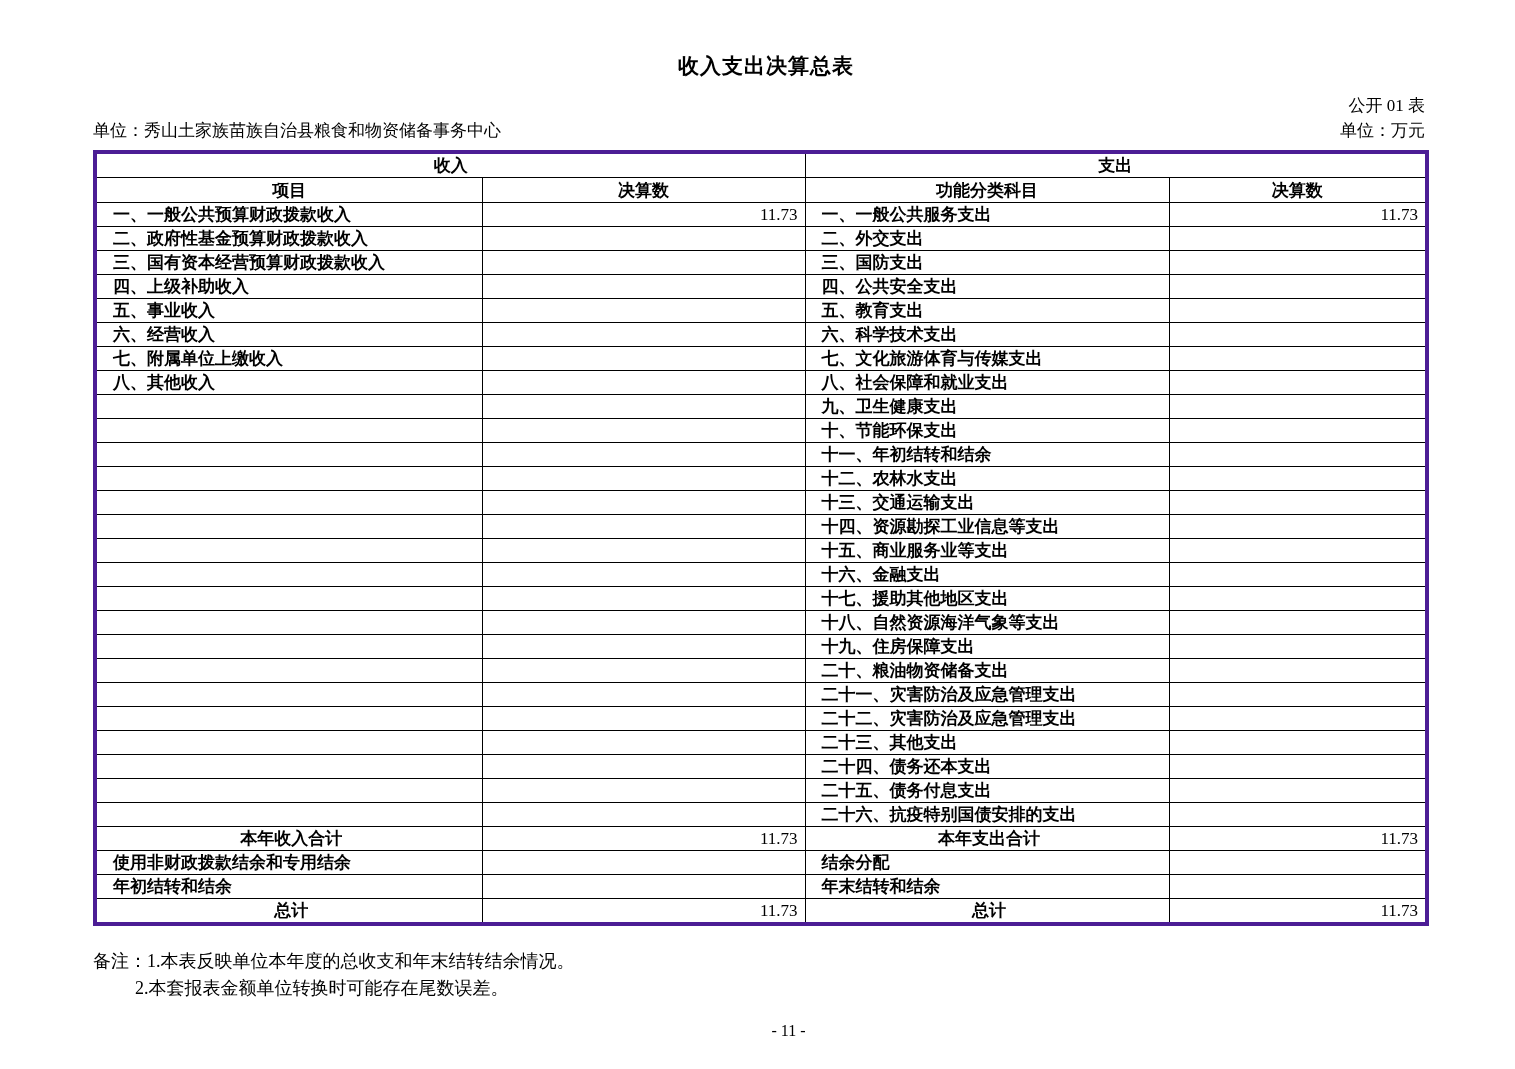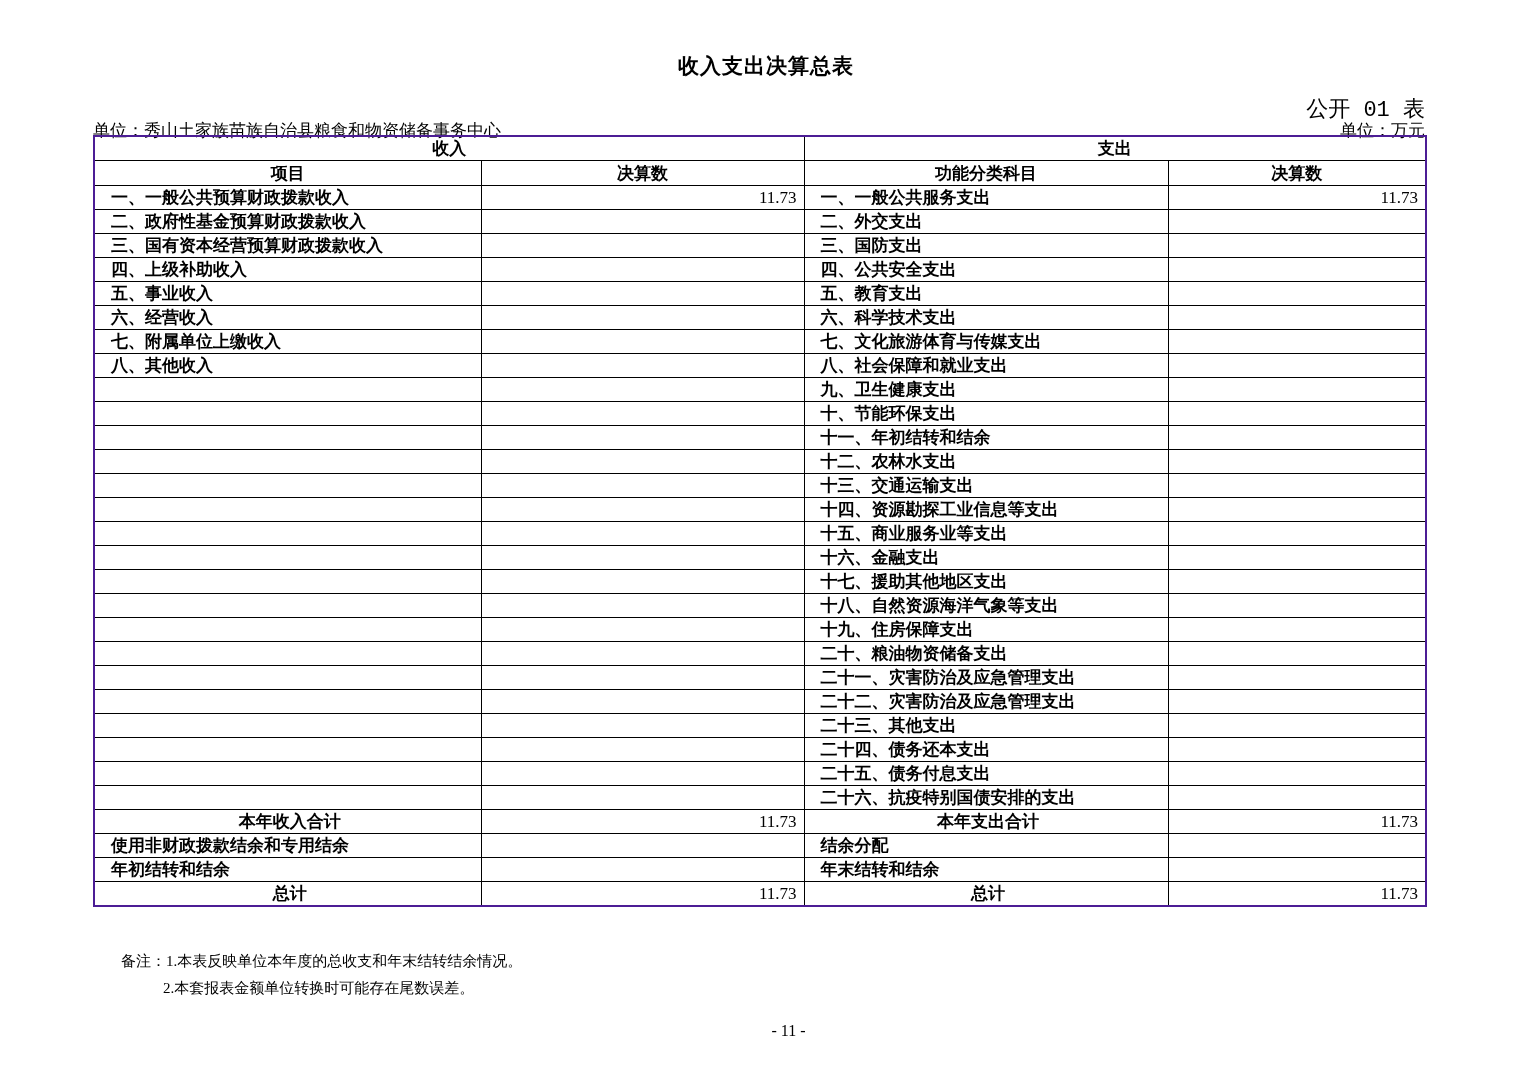--- a/index.html
+++ b/index.html
@@ -6,44 +6,44 @@
   html, body { background:#ffffff; }
   body {
     width:1515px; height:1069px; position:relative;
     font-family:"Liberation Serif","DejaVu Serif",serif;
     color:#000;
   }
   .doc-title {
     position:absolute; top:52px; left:0; width:100%;
     text-align:center; font-size:21px; font-weight:bold; letter-spacing:1px;padding-left:17px;
   }
-  .table-code { position:absolute; top:94px; right:90px; font-size:22px;font-family:Liberation Mono, monospace; }
+  .table-code { position:absolute; top:94px; right:90px; font-size:17px; }
   .unit-name  { position:absolute; top:119px; left:93px; font-size:17px; }
   .unit-money { position:absolute; top:119px; right:90px; font-size:17px; }
 
   table.budget {
-    position:absolute; top:135px; left:93px; width:1332px;
+    position:absolute; top:150px; left:93px; width:1332px;
     border-collapse:collapse; table-layout:fixed;
-    border:2px solid #4c1d95;
+    border:4px solid #4c1d95;
   }
   table.budget th, table.budget td {
     border:1px solid #000; font-size:17px;
     overflow:hidden; white-space:nowrap; vertical-align:middle;
   }
   table.budget thead tr.sec  { height:23px; }
   table.budget thead tr.cols { height:25px; }
   table.budget tbody tr      { height:24px; }
   table.budget th { font-weight:bold; text-align:center; }
   td.label { text-align:left; padding-left:16px; font-weight:bold; }
   td.num   { text-align:right; padding-right:7px; font-weight:normal;padding-left:40px; }
   td.center{ text-align:center; padding-left:4px; }
 
   .notes {
     position:absolute; left:93px; top:948px;
-    font-size:15px; line-height:27px;margin-left:28px;
+    font-size:18px; line-height:27px;
   }
   .notes .note-line2 { margin-left:42px; }
   .page-num {
     position:absolute; top:1022px; left:0; width:100%;
     text-align:center; text-indent:62px; font-size:16px;
   }
 </style>
 </head>
 <body>
 

